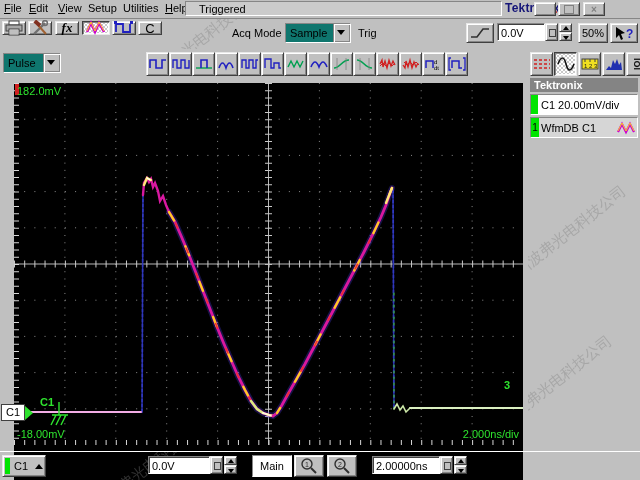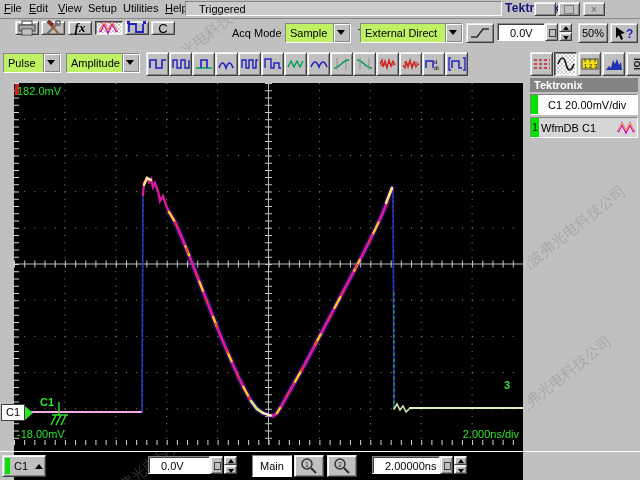--- a/index.html
+++ b/index.html
@@ -19,34 +19,34 @@
   .mitem.u::first-letter{text-decoration:underline;}
   .trigfield{position:absolute;left:185px;top:1px;width:317px;height:15px;line-height:15px;
              padding-left:13px;background:#cbcbcb;border:1px solid;border-color:#868686 #fff #fff #868686;box-sizing:border-box;}
   .brand{position:absolute;left:505px;top:1px;font-weight:bold;font-size:12px;color:#151578;
          letter-spacing:0.2px;}
   .brand .rdot{position:absolute;right:3px;bottom:1px;width:7px;height:2px;background:#c02020;transform:rotate(-25deg);}
   .winbtn{position:absolute;top:2px;width:22px;height:14px;color:#808080;font-weight:bold;font-size:10px;}
   
   .toolbar1{position:absolute;left:0;top:19px;width:640px;height:30px;overflow:hidden;}
   .toolbar2{position:absolute;left:0;top:49px;width:640px;height:30px;overflow:hidden;}
-  .tbtn{position:absolute;top:2px;width:24px;height:14px;margin-left:13px;}
+  .tbtn{position:absolute;top:2px;width:24px;height:14px;}
   .combo{position:absolute;display:flex;background:#fff;border:1px solid;border-color:#868686 #fff #fff #868686;
          box-shadow:inset 1px 1px 0 #404040;box-sizing:border-box;}
-  .combo .cval{flex:1;line-height:18px;padding-left:4px;white-space:nowrap;overflow:hidden;background:#bef264;}
+  .combo .cval{flex:1;line-height:18px;padding-left:4px;white-space:nowrap;overflow:hidden;background:#0f766e;}
   .combo .carr{width:16px;background:#c0c0c0;border-left:1px solid #868686;
                box-shadow:inset 1px 1px 0 #fff,inset -1px -1px 0 #868686;position:relative;}
   .tri-dn{width:0;height:0;border-left:4px solid transparent;border-right:4px solid transparent;
           border-top:5px solid #000;position:absolute;left:3px;top:6px;}
   .runstop{position:absolute;left:166px;top:3px;width:60px;height:23px;background:#00e400;
            color:#8b2400;font-weight:bold;text-align:center;line-height:21px;
            border:1px solid;border-color:#e8e8e8 #404040 #404040 #e8e8e8;box-sizing:border-box;}
   .lab{position:absolute;white-space:nowrap;}
   .numfield{position:absolute;display:flex;align-items:center;}
-  .numfield .val{background:#fff;height:18px;line-height:18px;padding-left:12px;border:1px solid;
+  .numfield .val{background:#fff;height:18px;line-height:18px;padding-left:3px;border:1px solid;
         border-color:#868686 #fff #fff #868686;box-shadow:inset 1px 1px 0 #404040;box-sizing:border-box;white-space:nowrap;}
   .kpd{width:13px;height:18px;margin-left:0;position:relative;}
   .kpd::after{content:"";position:absolute;left:3px;top:5px;width:5px;height:6px;border:1px solid #404040;}
   .spin{width:13px;height:18px;display:flex;flex-direction:column;margin-left:1px;}
   .spin .s{flex:1;position:relative;}
   .tri-u{width:0;height:0;border-left:3px solid transparent;border-right:3px solid transparent;
          border-bottom:4px solid #000;position:absolute;left:3px;top:2px;}
   .tri-d2{width:0;height:0;border-left:3px solid transparent;border-right:3px solid transparent;
           border-top:4px solid #000;position:absolute;left:3px;top:3px;}
   .mbtn{position:absolute;top:3px;width:23px;height:24px;}
@@ -139,26 +139,20 @@
       <span style="font-size:13px">C</span>
     </div>
     <div class="lab" style="left:232px;top:8px">Acq Mode</div>
     <div class="combo" style="left:285px;top:4px;width:66px;height:20px">
       <div class="cval">Sample</div>
       <div class="carr">
           <div class="tri-dn"></div>
         </div>
     </div>
     <div class="lab" style="left:358px;top:8px">Trig</div>
-    <div class="combo" style="left:360px;top:4px;width:103px;height:20px">
-      <div class="cval">External Direct</div>
-      <div class="carr">
-          <div class="tri-dn"></div>
-        </div>
-    </div>
     <div class="b3 ctr" style="position:absolute;left:466px;top:4px;width:28px;height:20px">
       <svg width="20" height="14">
         <polyline points="1,11 7,11 13,3 19,3" fill="none" stroke="#303030" stroke-width="1.6"></polyline>
       </svg>
     </div>
     <div class="numfield" style="left:497px;top:4px">
       <div class="val" style="width:48px">0.0V</div>
       <div class="kpd b3"></div>
       <div class="spin">
         <div class="s b3">
@@ -174,26 +168,20 @@
       <svg width="20" height="15">
         <polygon points="2,1 2,12 5,9 7,14 9,13 7,8 11,7" fill="#000"></polygon>
         <text x="12" y="12" font-size="12" font-weight="bold" fill="#2020c0" font-family="Liberation Sans,sans-serif">?</text>
       </svg>
     </div>
   </div>
 
   <div class="toolbar2">
     <div class="combo" style="left:3px;top:4px;width:58px;height:20px">
       <div class="cval">Pulse</div>
-      <div class="carr">
-          <div class="tri-dn"></div>
-        </div>
-    </div>
-    <div class="combo" style="left:66px;top:4px;width:74px;height:20px">
-      <div class="cval">Amplitude</div>
       <div class="carr">
           <div class="tri-dn"></div>
         </div>
     </div>
 
     <div class="mbtn b3 ctr" style="left:146px">
       <svg width="18" height="14">
         <polyline points="1,11 1,3 7,3 7,11 13,11 13,3 17,3" fill="none" stroke="#2020c0" stroke-width="1.6"></polyline>
         </svg>
     </div>
@@ -386,21 +374,21 @@
     <div class="arr"></div>
   </div>
 
   <div class="rpanel">
     <div class="wm" style="left:-38px;top:150px">苏州波弗光电科技公司</div>
     <div class="wm" style="left:-52px;top:300px">苏州波弗光电科技公司</div>
     <div class="wmv" style="right:0px;top:14px">苏州波弗光电科技公司</div>
     <div class="rphead">Tektronix</div>
     <div class="rprow" style="top:18px">
       <div class="gbar"></div>
-      <span style="padding-left:10px">C1 20.00mV/div</span>
+      <span style="padding-left:3px">C1 20.00mV/div</span>
     </div>
     <div class="rprow" style="top:41px;background:#d6d6d6">
       <div class="gbar" style="width:8px;color:#000;font-size:10px;text-align:center;line-height:19px">1</div>
       <span style="padding-left:2px;flex:1">WfmDB C1</span>
       <svg width="18" height="14" style="margin-right:2px">
         <polyline points="1,11 5,3 9,11 13,3 17,11" fill="none" stroke="#cc00cc" stroke-width="2.2"></polyline>
         <polyline points="1,10 5,2 9,10 13,2 17,10" fill="none" stroke="#ffd020" stroke-width="1"></polyline>
       </svg>
     </div>
   </div>

